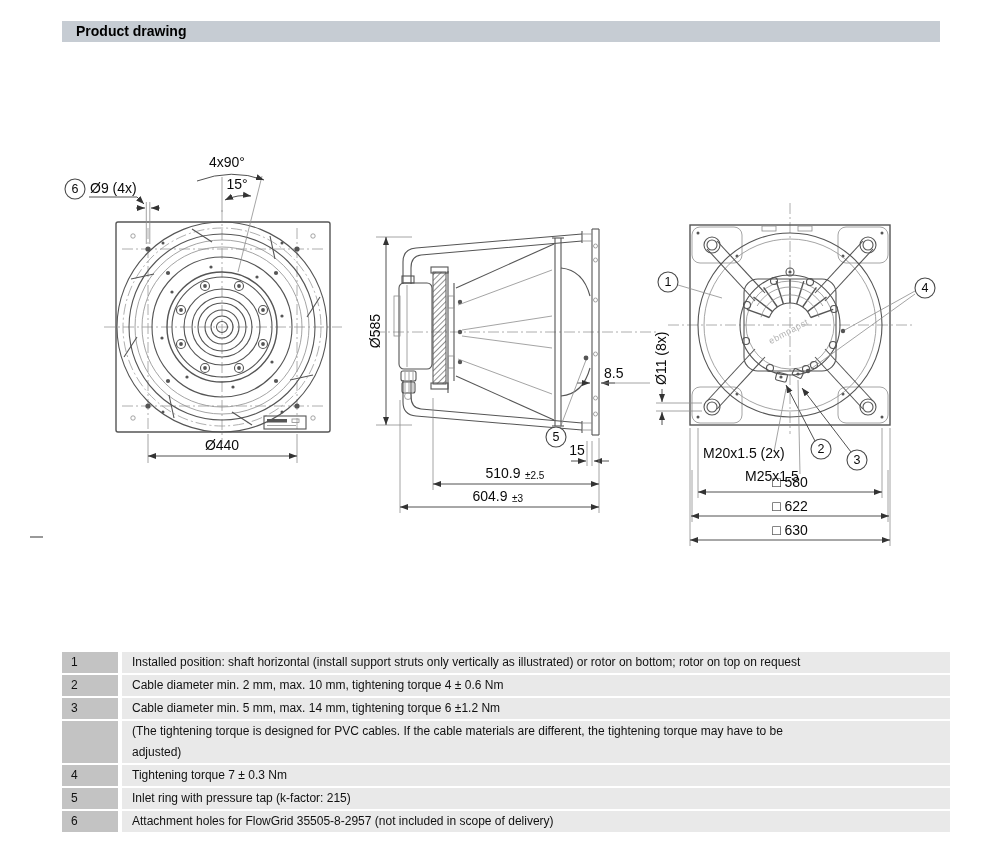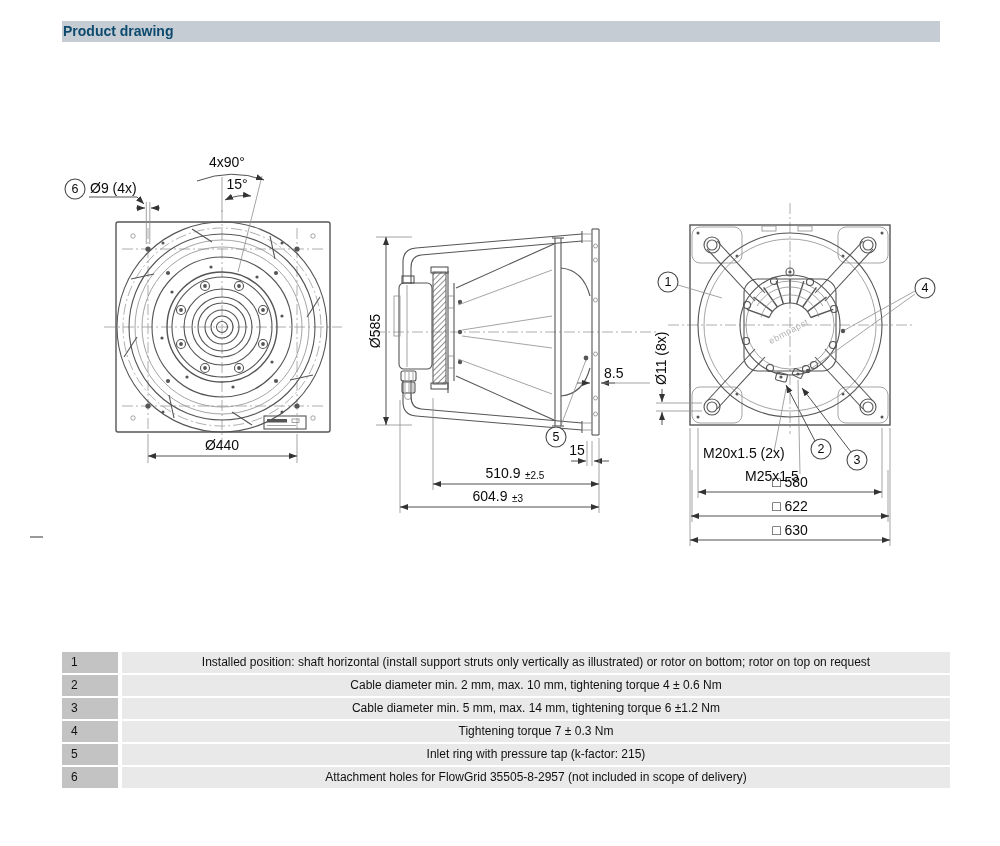--- a/index.html
+++ b/index.html
@@ -1,20 +1,20 @@
 <!DOCTYPE html>
 <html><head>
 <meta charset="utf-8">
 <style>
   html,body{margin:0;padding:0;background:#fff;}
   #page{position:relative;width:1000px;height:846px;background:#fff;overflow:hidden;
         font-family:"Liberation Sans","DejaVu Sans",sans-serif;color:#111;}
   
   .hdr{position:absolute;left:62px;top:21px;width:878px;height:21px;background:#c6ccd3;
-       font-size:14px;font-weight:bold;line-height:21px;padding-left:1px;box-sizing:border-box;color:#0c4a6e;}
+       font-size:14px;font-weight:bold;line-height:21px;padding-left:14px;box-sizing:border-box;color:#000000;}
   
   .pagedash{position:absolute;left:30px;top:536px;width:13px;height:2px;background:#999;}
   
   svg.draw{position:absolute;left:0;top:0;}
   .ln{stroke:#555;fill:none;stroke-width:1.1;}
   .ln2{stroke:#555;fill:none;stroke-width:1.4;}
   .thin{stroke:#8d8d8d;fill:none;stroke-width:0.8;}
   .cl{stroke:#9a9a9a;fill:none;stroke-width:0.8;stroke-dasharray:11 3 2 3;}
   .dim{stroke:#3d3d3d;fill:none;stroke-width:0.9;}
   .fillg{fill:#555;stroke:none;}
@@ -22,21 +22,21 @@
   .dsmall{font-size:10px;fill:#0a0a0a;}
   .cnum{font-size:12.5px;fill:#0a0a0a;text-anchor:middle;}
   .brand{font-size:9px;fill:#b3b3b3;letter-spacing:.5px;text-anchor:middle;}
   .callout{fill:#fff;stroke:#4a4a4a;stroke-width:1.1;}
   
   .notes{position:absolute;left:62px;top:652px;width:888px;font-size:12px;}
   .nrow{display:flex;margin-bottom:2px;}
   .ncell{width:56px;background:#c3c3c3;flex:0 0 56px;padding-left:9px;box-sizing:border-box;
          line-height:21px;min-height:21px;}
   .ntext{flex:1;background:#e9e9e9;margin-left:4px;padding:0 10px;line-height:21px;min-height:21px;
-         white-space:pre-line;text-align:center;}
+         white-space:pre-line;}
 </style>
 </head>
 <body>
 
 <div id="page">
 
   <div class="hdr">
     <span>Product drawing</span>
   </div>
 
@@ -399,20 +399,25 @@
     <div class="nrow">
       <div class="ncell">2</div>
       <div class="ntext">Cable diameter min. 2 mm, max. 10 mm, tightening torque 4 ± 0.6 Nm</div>
     </div>
 
     <div class="nrow">
       <div class="ncell">3</div>
       <div class="ntext">Cable diameter min. 5 mm, max. 14 mm, tightening torque 6 ±1.2 Nm</div>
     </div>
 
+    <div class="nrow">
+      <div class="ncell"></div>
+      <div class="ntext">(The tightening torque is designed for PVC cables. If the cable materials are different, the tightening torque may have to be
+adjusted)</div>
+    </div>
 
     <div class="nrow">
       <div class="ncell">4</div>
       <div class="ntext">Tightening torque 7 ± 0.3 Nm</div>
     </div>
 
     <div class="nrow">
       <div class="ncell">5</div>
       <div class="ntext">Inlet ring with pressure tap (k-factor: 215)</div>
     </div>

